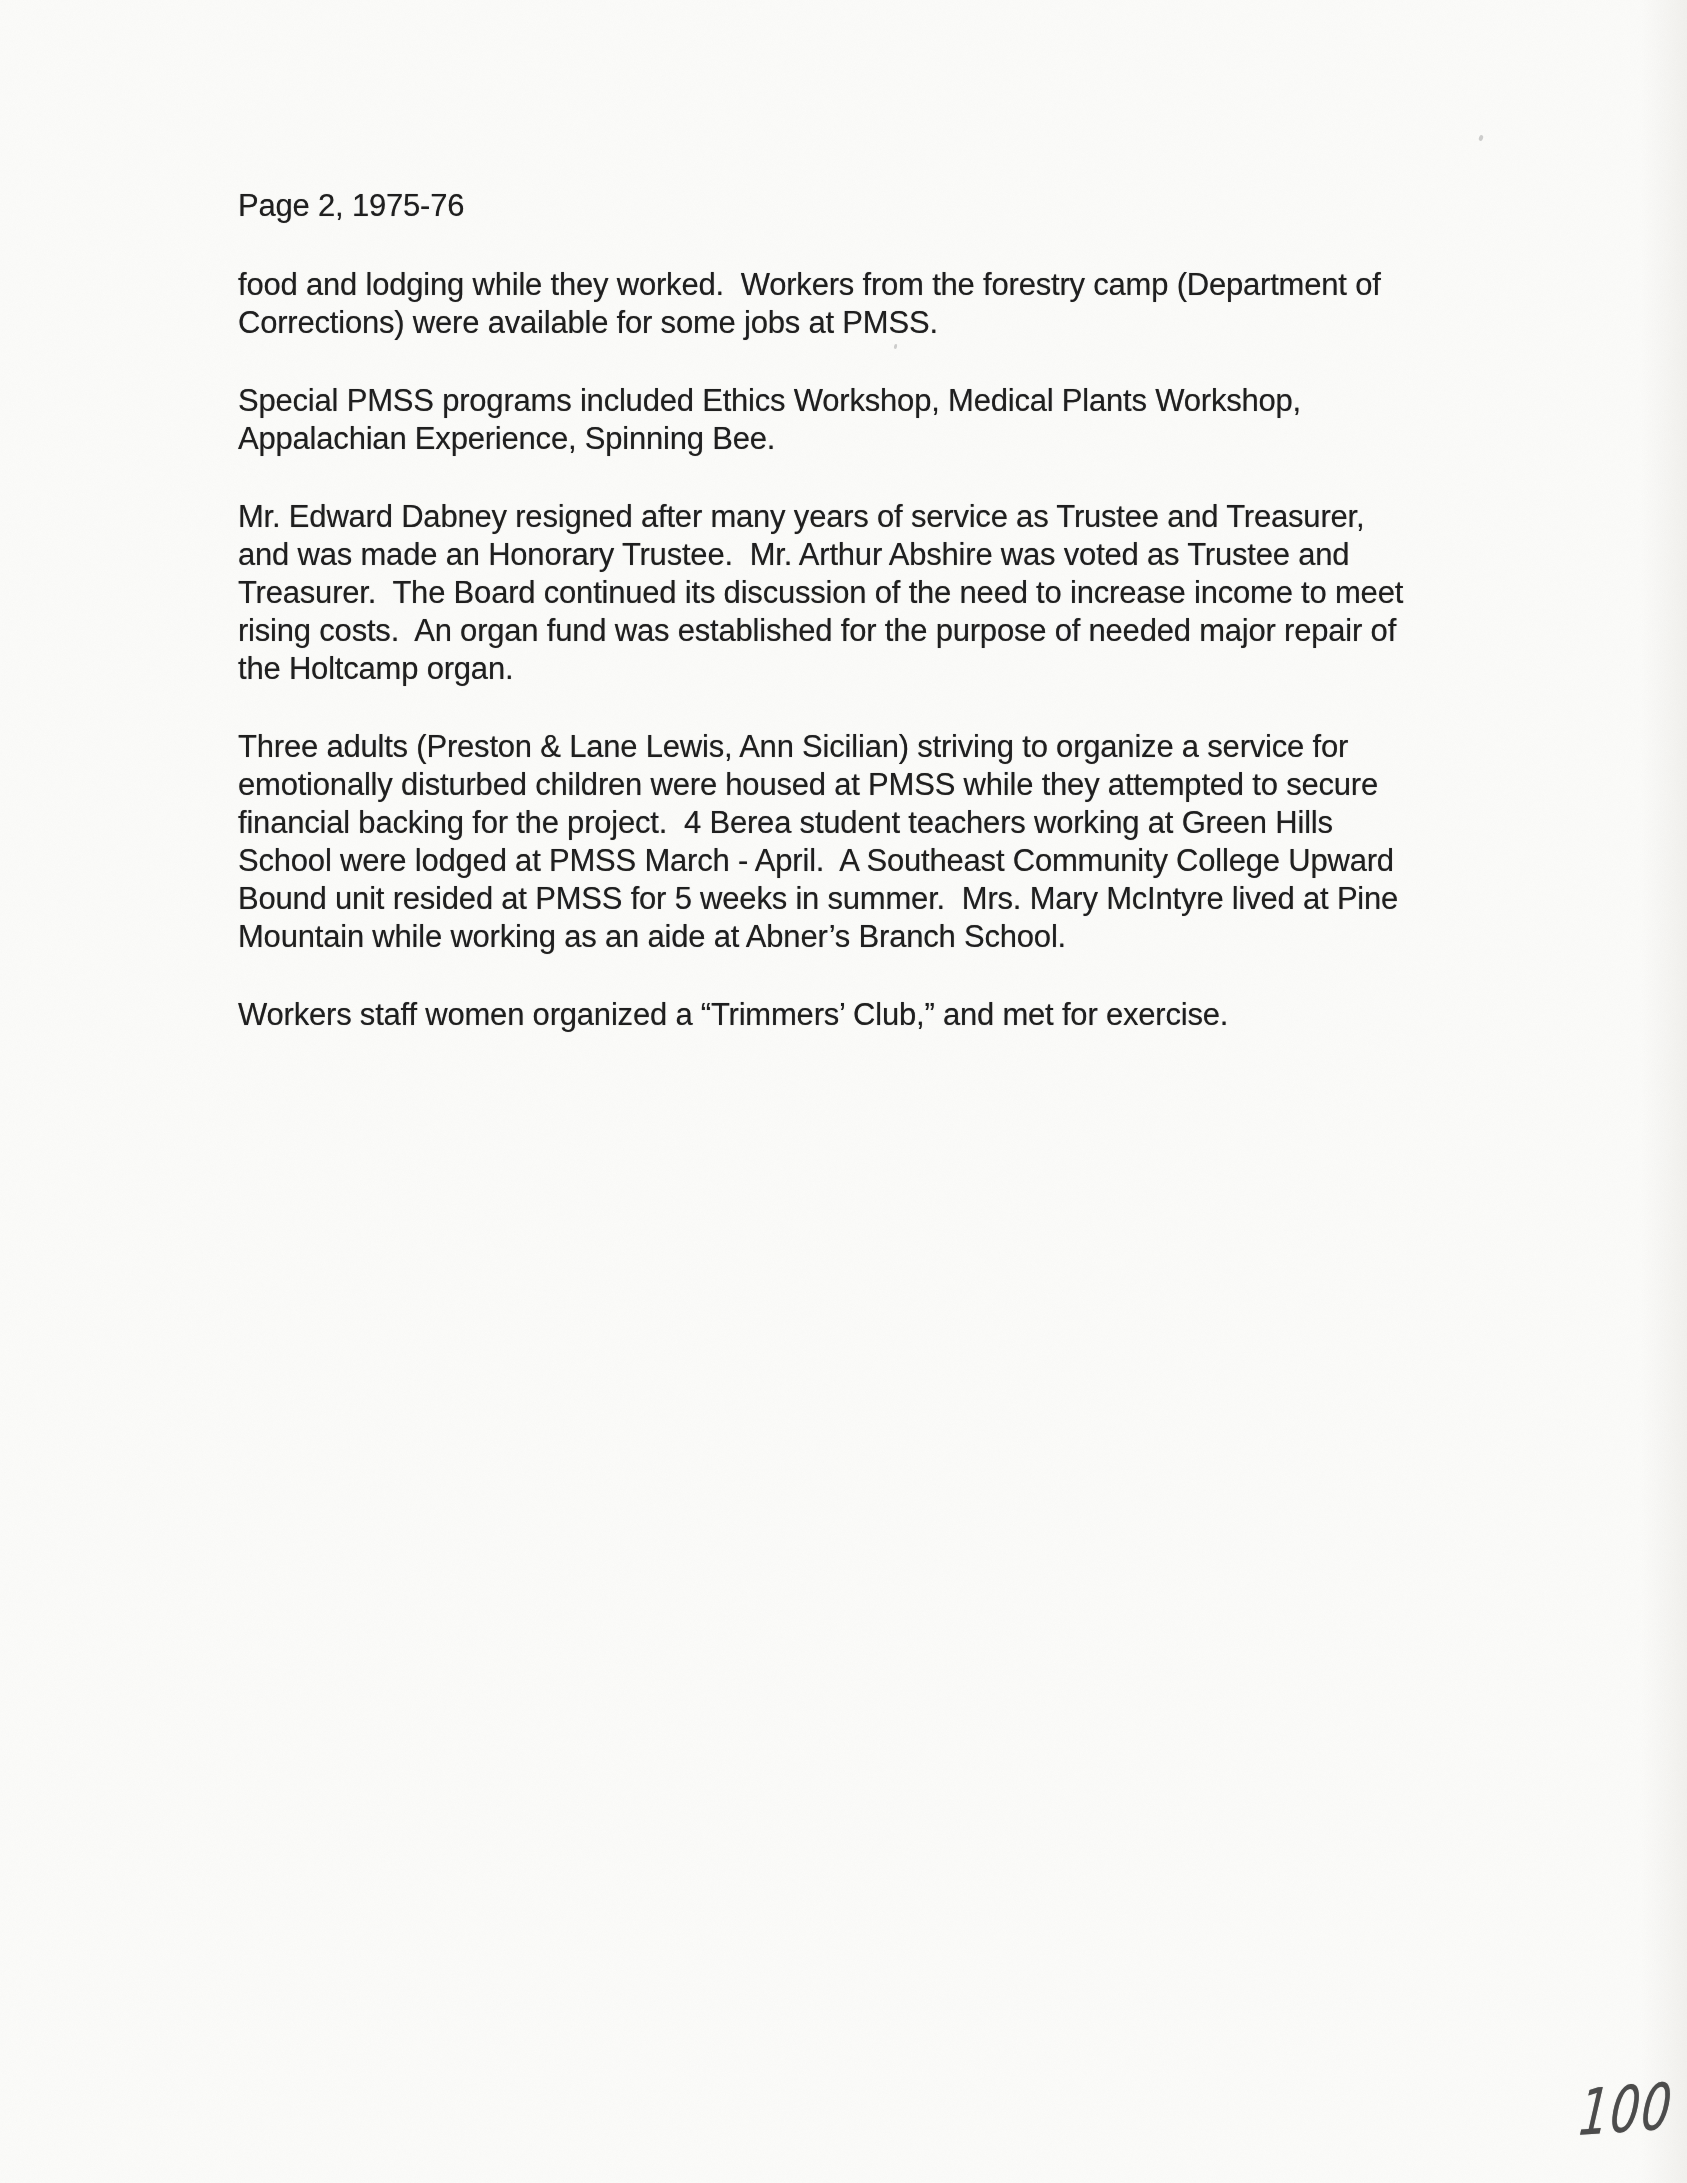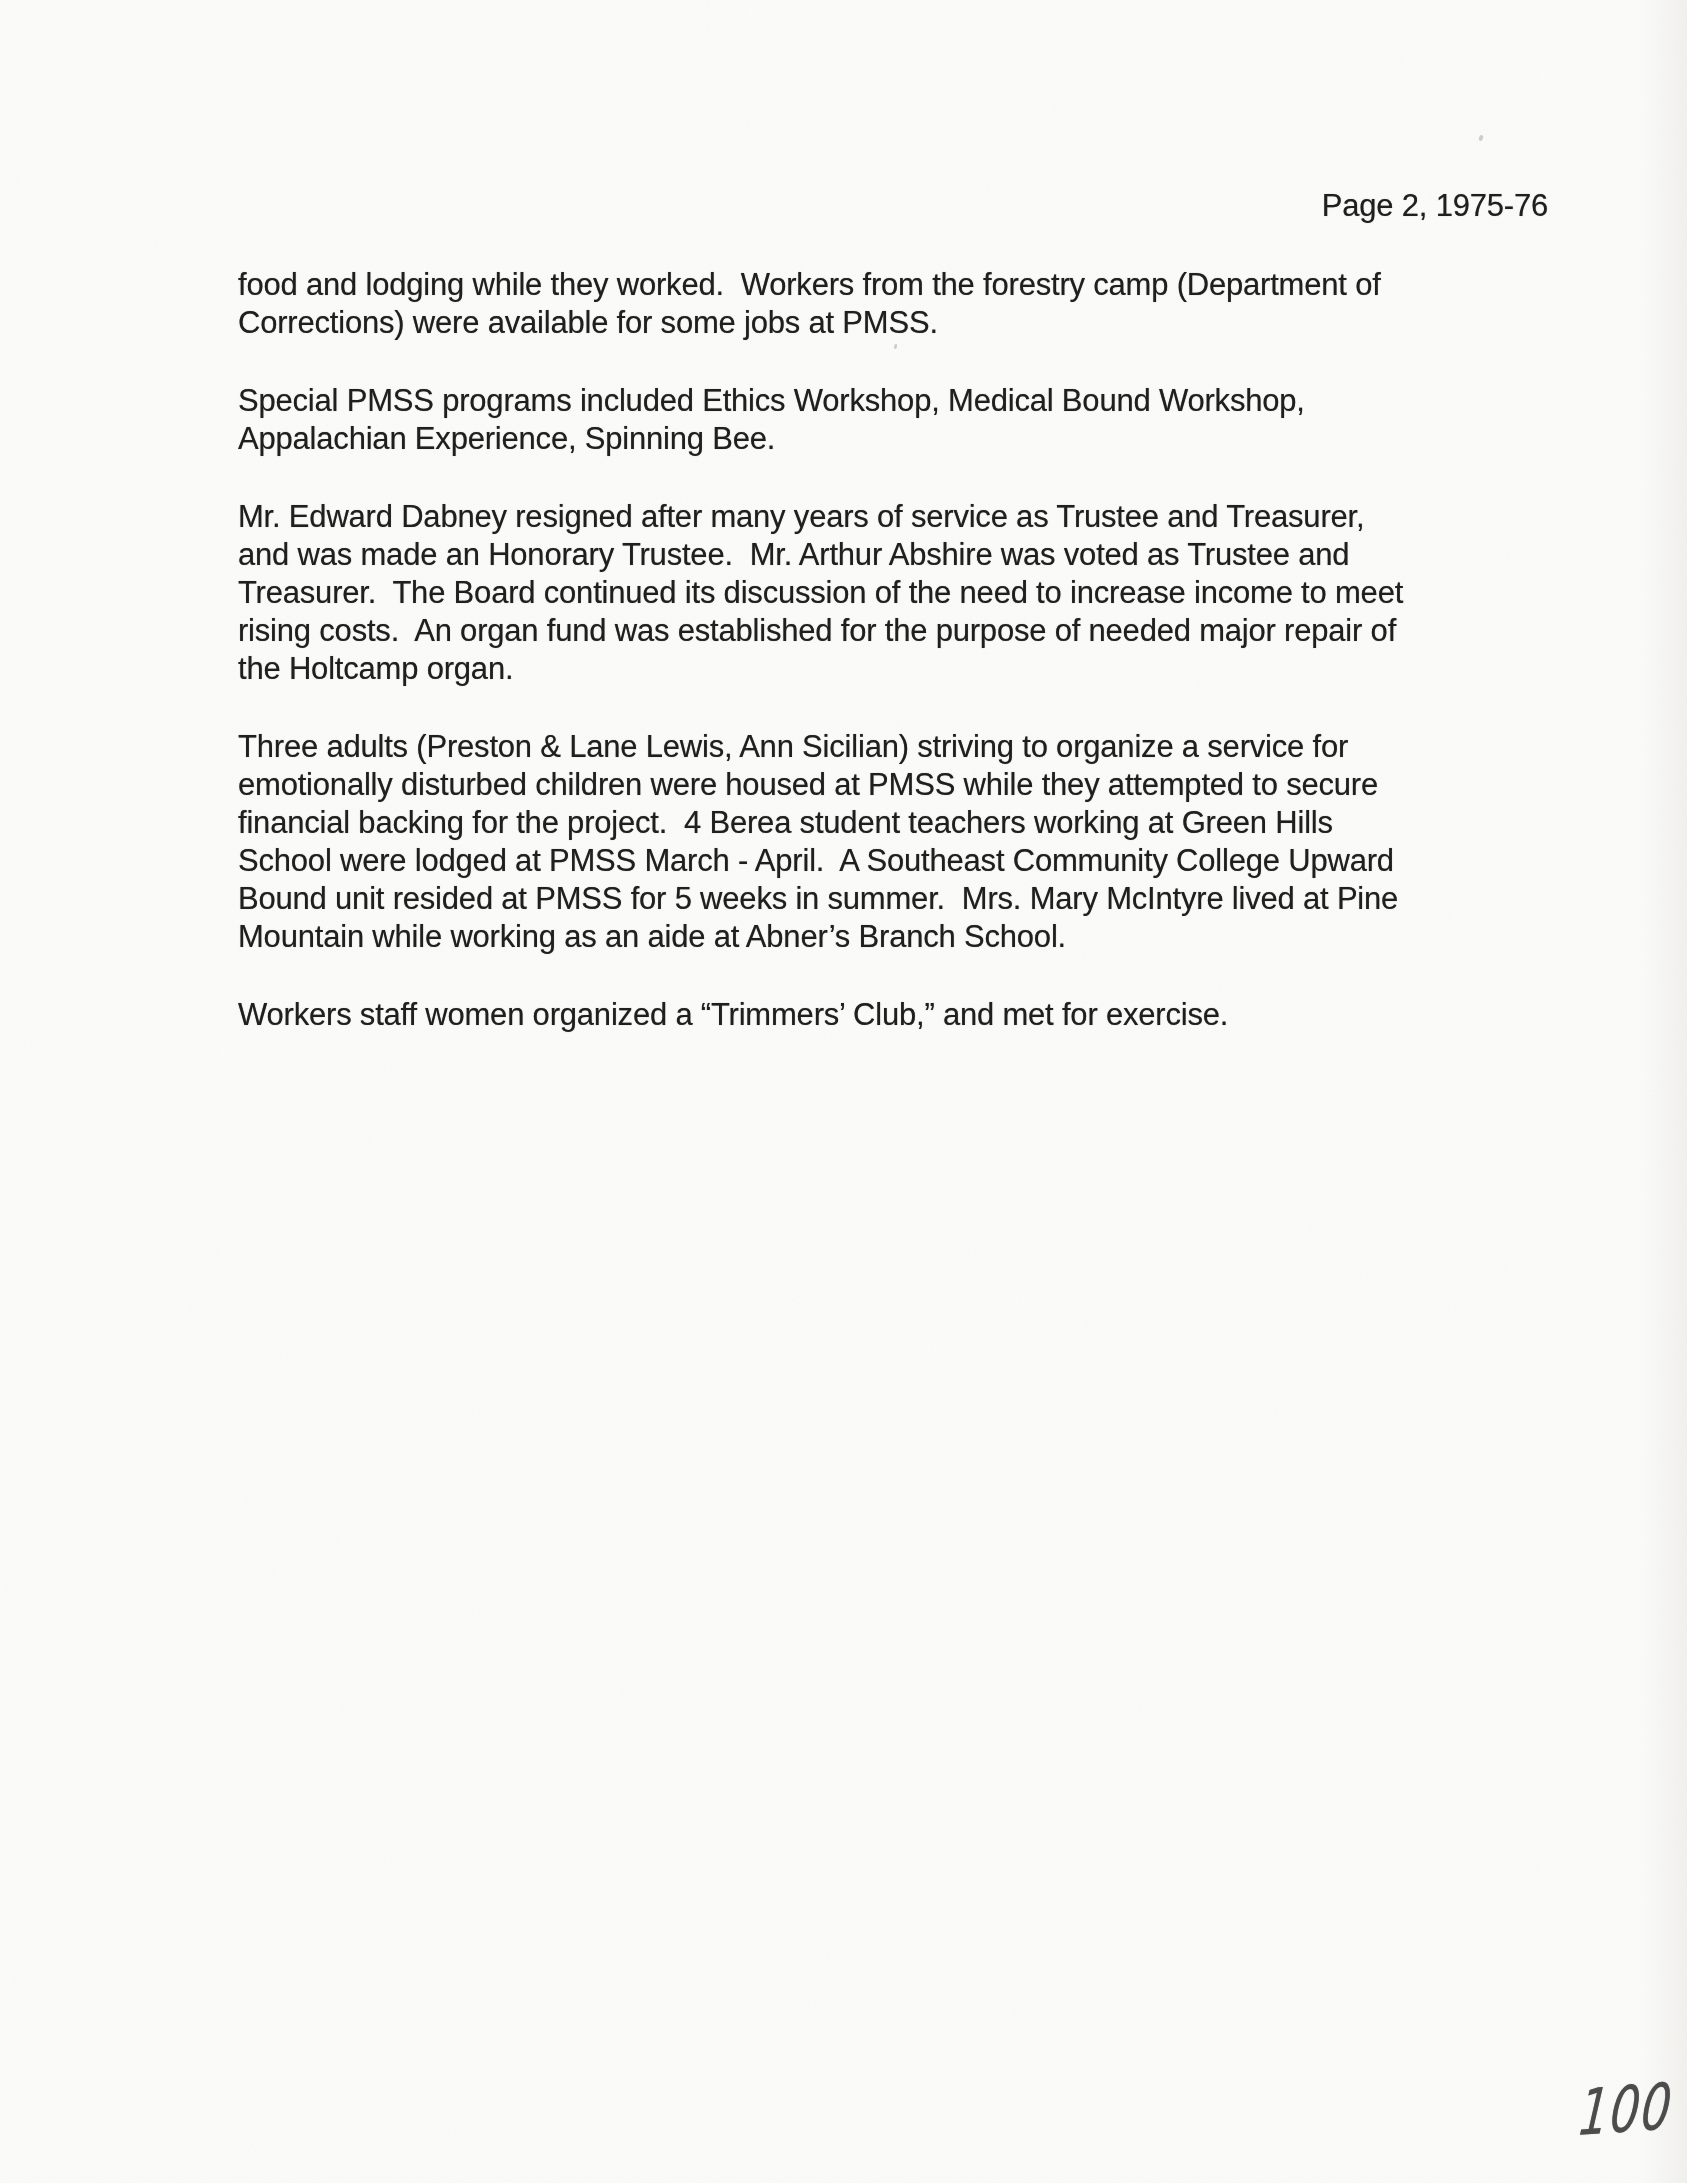--- a/index.html
+++ b/index.html
@@ -27,21 +27,20 @@
     top: 187px;
     width: 1310px;
   }
   .doc-header {
     font-size: 31px;
     line-height: 38px;
     font-weight: 400;
     margin: 0 0 41px 0;
     letter-spacing: -0.2px;
     text-shadow: 0 0 0.8px rgba(10,10,10,0.55);
-    text-align: right;
   }
   .para {
     font-size: 31px;
     line-height: 38px;
     font-weight: 400;
     margin: 16px 0 40px 0;
     white-space: pre-wrap;
     letter-spacing: -0.2px;
     text-shadow: 0 0 0.8px rgba(10,10,10,0.55);
   }
@@ -82,21 +81,21 @@
 
   <div class="scan-speck speck-1"></div>
   <div class="scan-speck speck-2"></div>
 
   <div class="content">
     <h1 class="doc-header">Page 2, 1975-76</h1>
 
     <p class="para">food and lodging while they worked.  Workers from the forestry camp (Department of
 Corrections) were available for some jobs at PMSS.</p>
 
-    <p class="para">Special PMSS programs included Ethics Workshop, Medical Bound Workshop,
+    <p class="para">Special PMSS programs included Ethics Workshop, Medical Plants Workshop,
 Appalachian Experience, Spinning Bee.</p>
 
     <p class="para">Mr. Edward Dabney resigned after many years of service as Trustee and Treasurer,
 and was made an Honorary Trustee.  Mr. Arthur Abshire was voted as Trustee and
 Treasurer.  The Board continued its discussion of the need to increase income to meet
 rising costs.  An organ fund was established for the purpose of needed major repair of
 the Holtcamp organ.</p>
 
     <p class="para">Three adults (Preston &amp; Lane Lewis, Ann Sicilian) striving to organize a service for
 emotionally disturbed children were housed at PMSS while they attempted to secure

